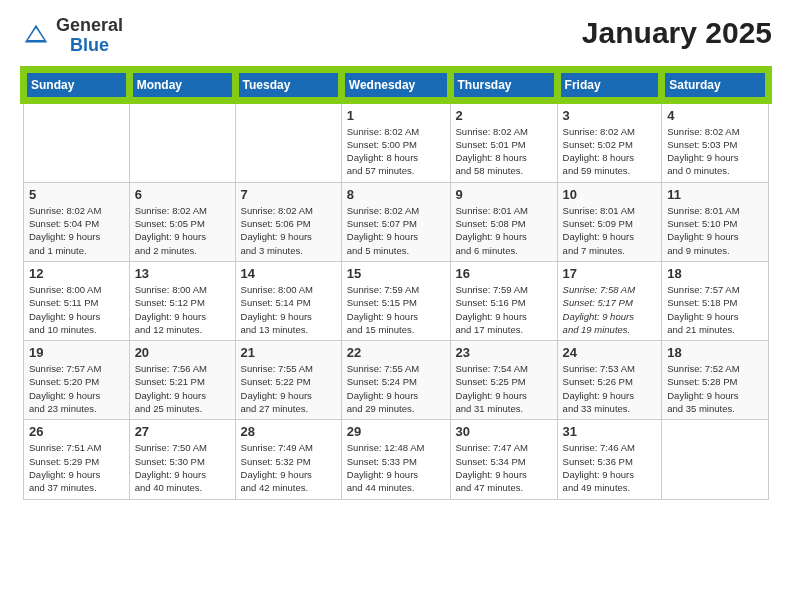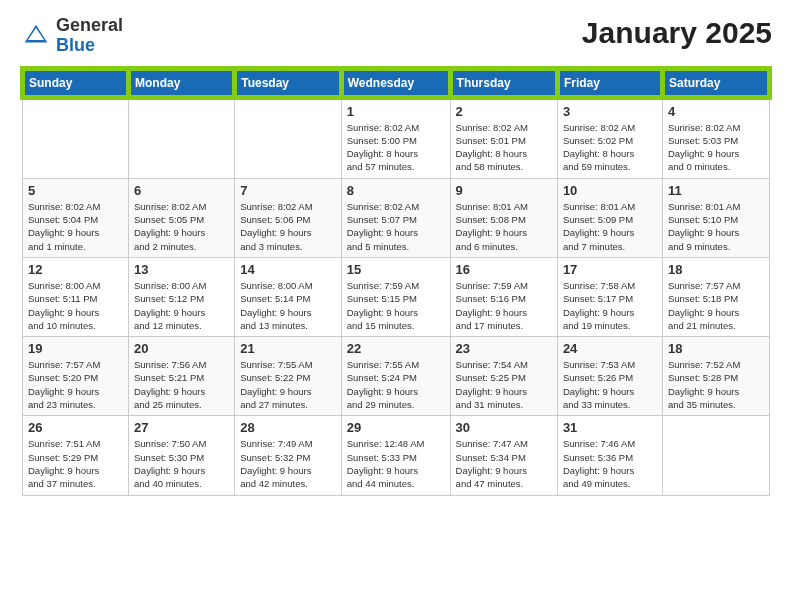--- a/index.html
+++ b/index.html
@@ -19,20 +19,21 @@
     .header {
       display: flex;
       justify-content: space-between;
       align-items: flex-start;
       margin-bottom: 10px;
     }
     .logo {
       display: flex;
       align-items: center;
       gap: 4px;
+      text-align: center;
     }
     .logo-text {
       font-size: 18px;
       font-weight: bold;
       line-height: 1.1;
     }
     .logo-text .general { color: #333; }
     .logo-text .blue { color: #1a6bb5; }
     .logo-icon {
       width: 32px;
@@ -55,21 +56,21 @@
       border-collapse: collapse;
       border: 1px solid #ccc;
     }
     .calendar th {
       background: #1a6bb5;
       color: #fff;
       font-size: 12px;
       font-weight: bold;
       padding: 5px 4px;
       text-align: left;
-      border: 5px solid #84cc16;
+      border: 7px solid #84cc16;
       margin-top: 16px;
     }
     .calendar td {
       border: 1px solid #ccc;
       vertical-align: top;
       padding: 4px 5px;
       width: 113px;
       min-height: 80px;
     }
     .day-num {
@@ -245,21 +246,21 @@
           </td>
           <td>
             <div class="day-num">16</div>
             <div class="day-info" style="white-space: pre-line;">Sunrise: 7:59 AM
 Sunset: 5:16 PM
 Daylight: 9 hours
 and 17 minutes.</div>
           </td>
           <td>
             <div class="day-num">17</div>
-            <div class="day-info" style="white-space: pre-line;">Sunrise: 7:58 AM
+            <div class="day-info" style="white-space: pre-line; font-style: italic;">Sunrise: 7:58 AM
 Sunset: 5:17 PM
 Daylight: 9 hours
 and 19 minutes.</div>
           </td>
           <td>
             <div class="day-num">18</div>
             <div class="day-info" style="white-space: pre-line;">Sunrise: 7:57 AM
 Sunset: 5:18 PM
 Daylight: 9 hours
 and 21 minutes.</div>

